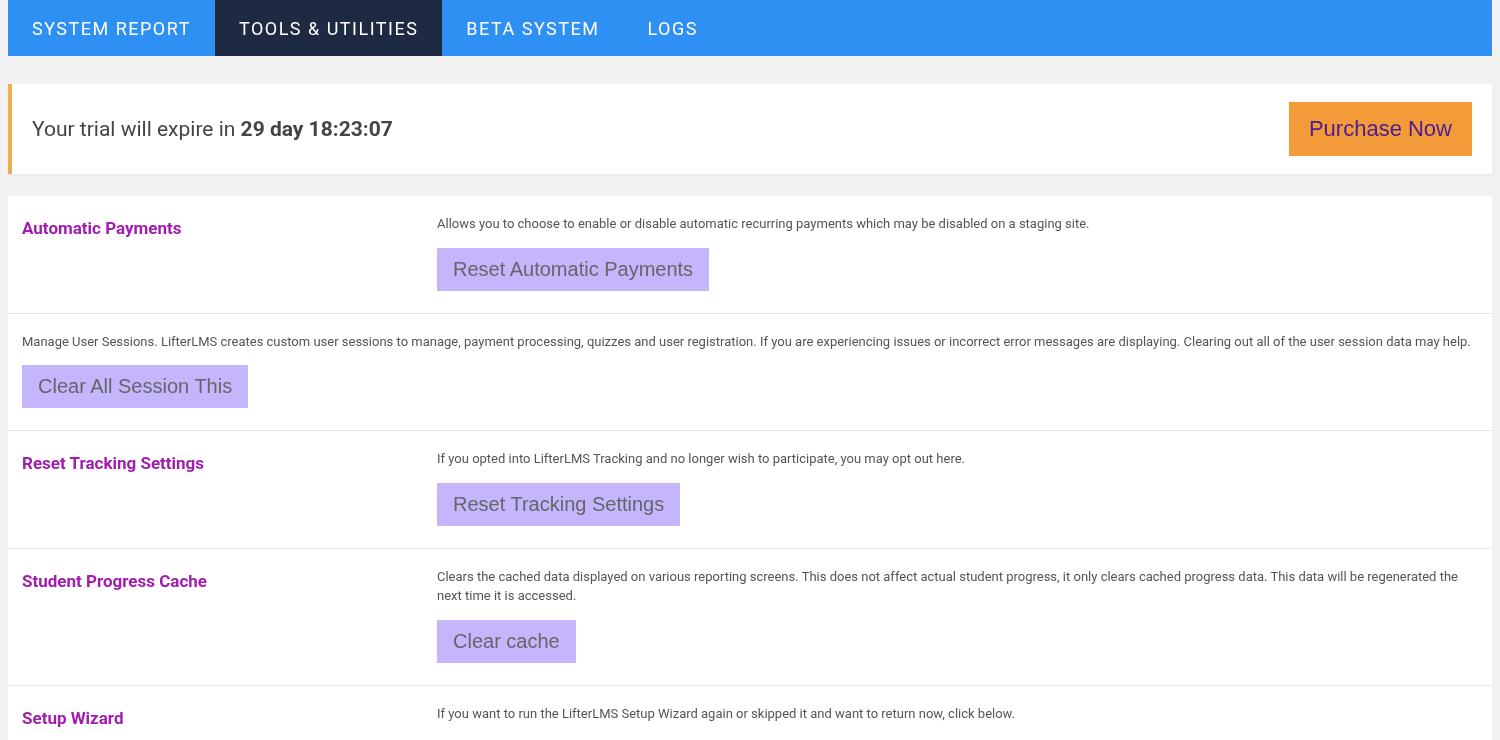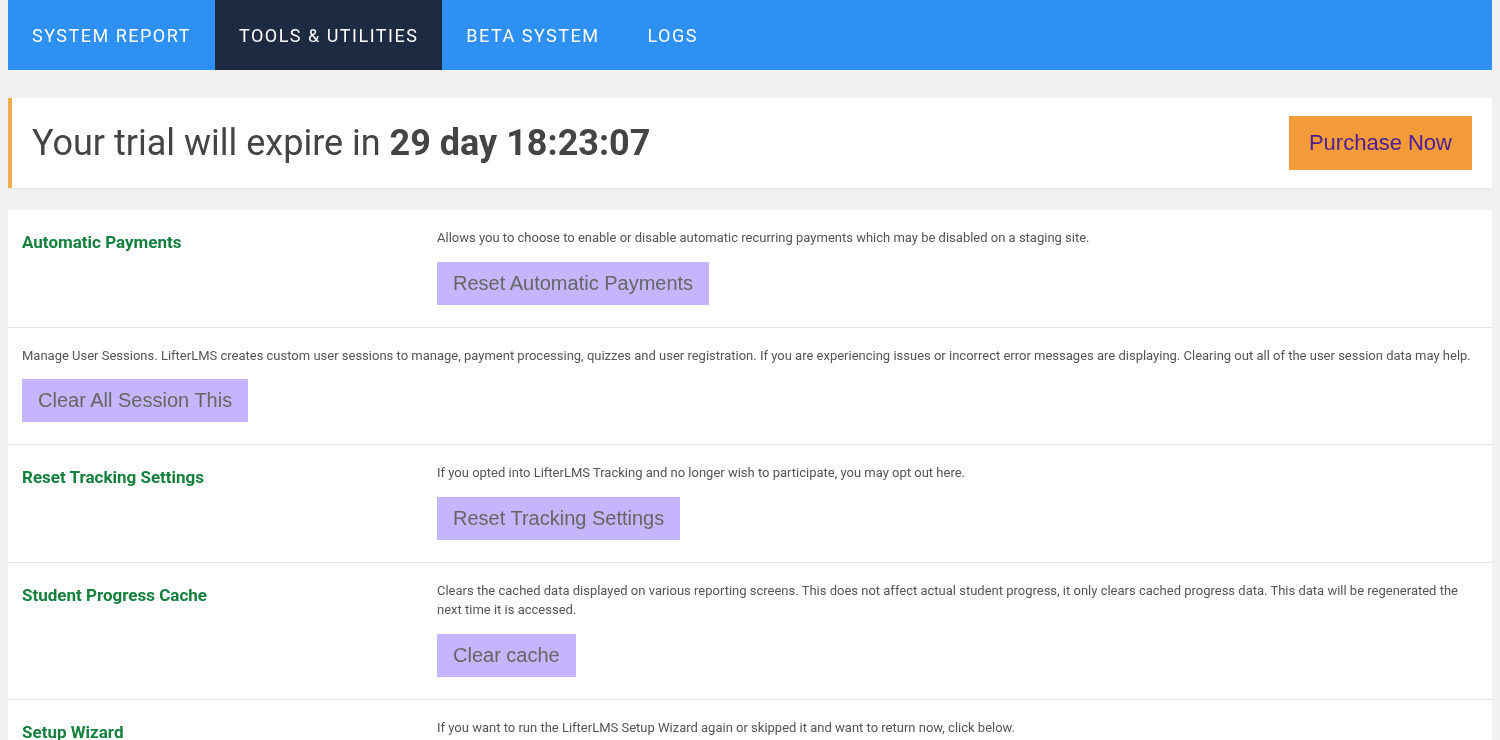--- a/index.html
+++ b/index.html
@@ -11,21 +11,21 @@
       font-family: -apple-system, BlinkMacSystemFont, "Segoe UI", Roboto, sans-serif;
       background: #f1f1f1;
       color: #333;
     }
     .wrapper {
       padding: 0 8px;
     }
     .nav-tabs {
       background: #2f90f4;
       display: flex;
-      height: 70px;
+      height: 56px;
       align-items: stretch;
     }
     .nav-tab {
       padding: 0 24px;
       color: #fff;
       font-size: 18px;
       letter-spacing: 1.5px;
       display: flex;
       align-items: center;
       cursor: pointer;
@@ -39,21 +39,21 @@
       background: #fff;
       border-left: 4px solid #f0ad4e;
       margin-top: 28px;
       padding: 18px 20px;
       display: flex;
       justify-content: space-between;
       align-items: center;
       box-shadow: 0 1px 2px rgba(0,0,0,0.04);
     }
     .trial-text {
-      font-size: 36px;
+      font-size: 21px;
       color: #444;
       font-weight: 400;
     }
     .trial-text strong {
       font-weight: 700;
     }
     .purchase-btn {
       background: #f29b38;
       color: #4c1d95;
       border: none;
@@ -71,21 +71,21 @@
       border-bottom: 1px solid #e5e5e5;
       padding: 18px 14px 22px 14px;
     }
     .tool-row:last-child {
       border-bottom: none;
     }
     .tool-label {
       width: 415px;
       font-size: 17px;
       font-weight: 700;
-      color: #15803d;
+      color: #a21caf;
       padding-top: 4px;
     }
     .tool-content {
       flex: 1;
     }
     .tool-desc {
       font-size: 13px;
       color: #555;
       line-height: 1.5;
       margin-bottom: 14px;

